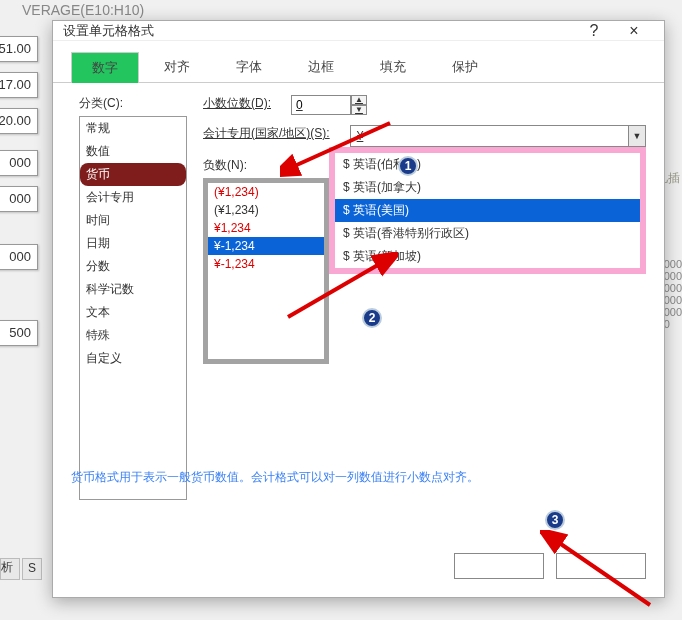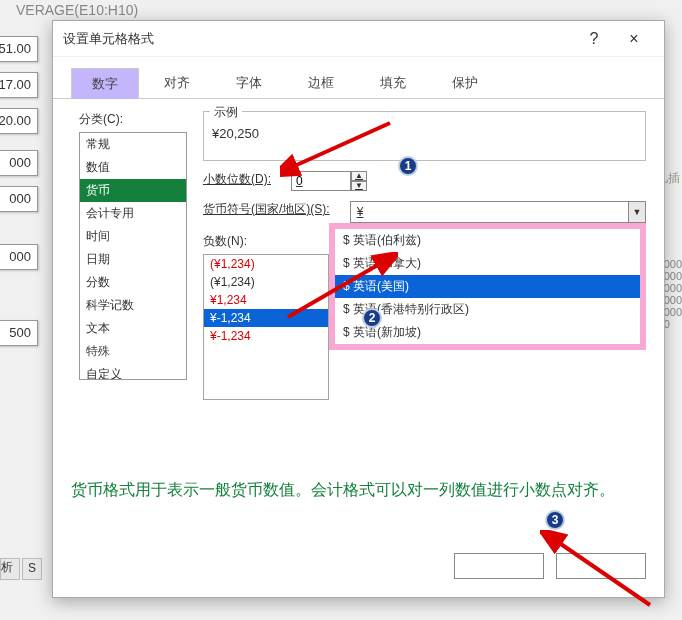--- a/index.html
+++ b/index.html
@@ -1,52 +1,52 @@
 <!DOCTYPE html>
 <html><head>
 <meta charset="utf-8">
 <style>
   * { box-sizing: border-box; font-family: "Microsoft YaHei", sans-serif; }
   body { margin: 0; background: #f0f0f0; font-size: 12px; color: #333; width: 682px; height: 620px; overflow: hidden; position: relative; }
-  .formula-bar { position: absolute; left: 12px; top: 0; color: #888; font-size: 14px; padding: 2px 4px; }
+  .formula-bar { position: absolute; left: 18px; top: 0; color: #888; font-size: 14px; padding: 2px 4px; }
   .sheet-cell { position: absolute; background: #fff; border: 1px solid #999; box-shadow: 1px 1px 2px rgba(0,0,0,.2); width: 63px; height: 26px; text-align: right; padding: 4px 6px; font-size: 13px; }
   .annot-text { position: absolute; color: #998; font-size: 12px; }
   .dialog { position: absolute; left: 52px; top: 20px; width: 613px; height: 578px; background: #fff; border: 1px solid #aaa; box-shadow: 0 4px 16px rgba(0,0,0,.3); }
-  .titlebar { height: 36px; display: flex; align-items: center; padding: 0 10px; border-bottom: 1px solid #eee; }
+  .titlebar { height: 20px; display: flex; align-items: center; padding: 0 10px; border-bottom: 1px solid #eee; }
   .titlebar .title { flex: 1; font-size: 13px; }
   .titlebar .btn { width: 40px; text-align: center; font-size: 16px; cursor: default; }
   .tabs { display: flex; gap: 4px; padding: 10px 18px 0 18px; border-bottom: 1px solid #ccc; }
   .tab { padding: 6px 20px; border: 1px solid transparent; border-bottom: none; font-size: 13px; color: #444; cursor: default; }
-  .tab.active { border-color: #ccc; background: #c4b5fd; position: relative; top: 1px; }
+  .tab.active { border-color: #ccc; background: #22c55e; position: relative; top: 1px; }
   .body { padding: 12px 18px; }
   .lbl { font-size: 12px; margin-bottom: 4px; display: block; }
   .two-col { display: flex; gap: 16px; padding-left: 8px; }
-  .cat-list { width: 108px; height: 248px; border: 1px solid #999; background: #fff; overflow: hidden; }
+  .cat-list { width: 108px; height: 384px; border: 1px solid #999; background: #fff; overflow: hidden; }
   .cat-item { padding: 3px 6px; font-size: 12px; cursor: default; }
-  .cat-item.selected { background: #15803d; color: #fff; }
+  .cat-item.selected { background: #7f1d1d; color: #fff; border-radius: 8px; }
   .right-pane { flex: 1; position: relative; }
   .sample-box { border: 1px solid #bbb; padding: 6px 8px; height: 50px; margin-bottom: 10px; position: relative; }
   .sample-lbl { position: absolute; top: -8px; left: 6px; background: #fff; padding: 0 4px; font-size: 12px; }
   .sample-val { font-size: 13px; margin-top: 8px; }
   .row { display: flex; gap: 20px; margin-bottom: 10px; font-size: 12px; text-decoration: underline; }
   .spin { display: flex; align-items: center; }
   .spin input { width: 60px; height: 20px; border: 1px solid #888; padding: 0 4px; font-size: 12px; }
   .spin-btns { display: flex; flex-direction: column; }
   .spin-btns div { width: 16px; height: 10px; border: 1px solid #888; font-size: 8px; line-height: 8px; text-align: center; background: #f4f4f4; cursor: default; }
   .combo { flex: 1; position: relative; }
   .combo-display { border: 1px solid #888; height: 22px; display: flex; align-items: center; padding: 0 6px; background: #fff; font-size: 12px; }
   .combo-arrow { position: absolute; right: 0; top: 0; width: 18px; height: 22px; border: 1px solid #888; background: #e8e8e8; display: flex; align-items: center; justify-content: center; font-size: 9px; cursor: default; }
   .dropdown { position: absolute; top: 22px; left: 126px; right: 0; border: 6px solid #f9a8d4; background: #fff; z-index: 10; }
   .dd-item { padding: 3px 8px; font-size: 12px; cursor: default; }
   .dd-item.selected { background: #0a64d8; color: #fff; }
-  .neg-list { border: 1px solid #a3a3a3; height: 146px; width: 126px; background: #fff; }
+  .neg-list { border: 5px solid #a3a3a3; height: 186px; width: 126px; background: #fff; }
   .neg-item { padding: 2px 6px; font-size: 12px; cursor: default; }
   .neg-item.red { color: #d00; }
   .neg-item.sel { background: #0a64d8; color: #fff; }
-  .desc { position: absolute; left: 18px; bottom: 96px; font-size: 16px; color: #15803d; }
+  .desc { position: absolute; left: 18px; bottom: 111px; font-size: 12px; color: #3b82f6; }
   .dlg-btn { position: absolute; width: 90px; height: 26px; border: 1px solid #888; background: #f4f4f4; bottom: 18px; cursor: default; display: flex; align-items: center; justify-content: center; }
   .btn-ok { right: 120px; }
   .btn-cancel { right: 18px; }
   .marker { position: absolute; width: 20px; height: 20px; border-radius: 50%; background: #1a3a8a; border: 2px solid #bcd; color: #fff; font-size: 12px; font-weight: bold; display: flex; align-items: center; justify-content: center; z-index: 50; }
   .arrow { position: absolute; z-index: 40; pointer-events: none; }
   .left-frag { position: absolute; left: 0; width: 20px; background: #e8e8e8; border: 1px solid #bbb; height: 22px; }
 </style>
 </head>
 <body>
 
@@ -99,36 +99,32 @@
           <div class="cat-item">时间</div>
           <div class="cat-item">日期</div>
           <div class="cat-item">分数</div>
           <div class="cat-item">科学记数</div>
           <div class="cat-item">文本</div>
           <div class="cat-item">特殊</div>
           <div class="cat-item">自定义</div>
         </div>
       </div>
       <div class="right-pane">
-        <div class="sample-box">
-          <span class="sample-lbl">示例</span>
-          <div class="sample-val">¥20,250</div>
-        </div>
         <div class="row">
           <span>小数位数(D):</span>
           <div class="spin">
             <input value="0" style="">
             <div class="spin-btns">
               <div>▲</div>
               <div>▼</div>
             </div>
           </div>
         </div>
         <div class="row" style="position:relative">
-          <span>货币符号(国家/地区)(S):</span>
+          <span>会计专用(国家/地区)(S):</span>
           <div class="combo">
             <div class="combo-display">¥</div>
             <div class="combo-arrow">▼</div>
           </div>
           <div class="dropdown">
             <div class="dd-item">$ 英语(伯利兹)</div>
             <div class="dd-item">$ 英语(加拿大)</div>
             <div class="dd-item selected">$ 英语(美国)</div>
             <div class="dd-item">$ 英语(香港特别行政区)</div>
             <div class="dd-item">$ 英语(新加坡)</div>

